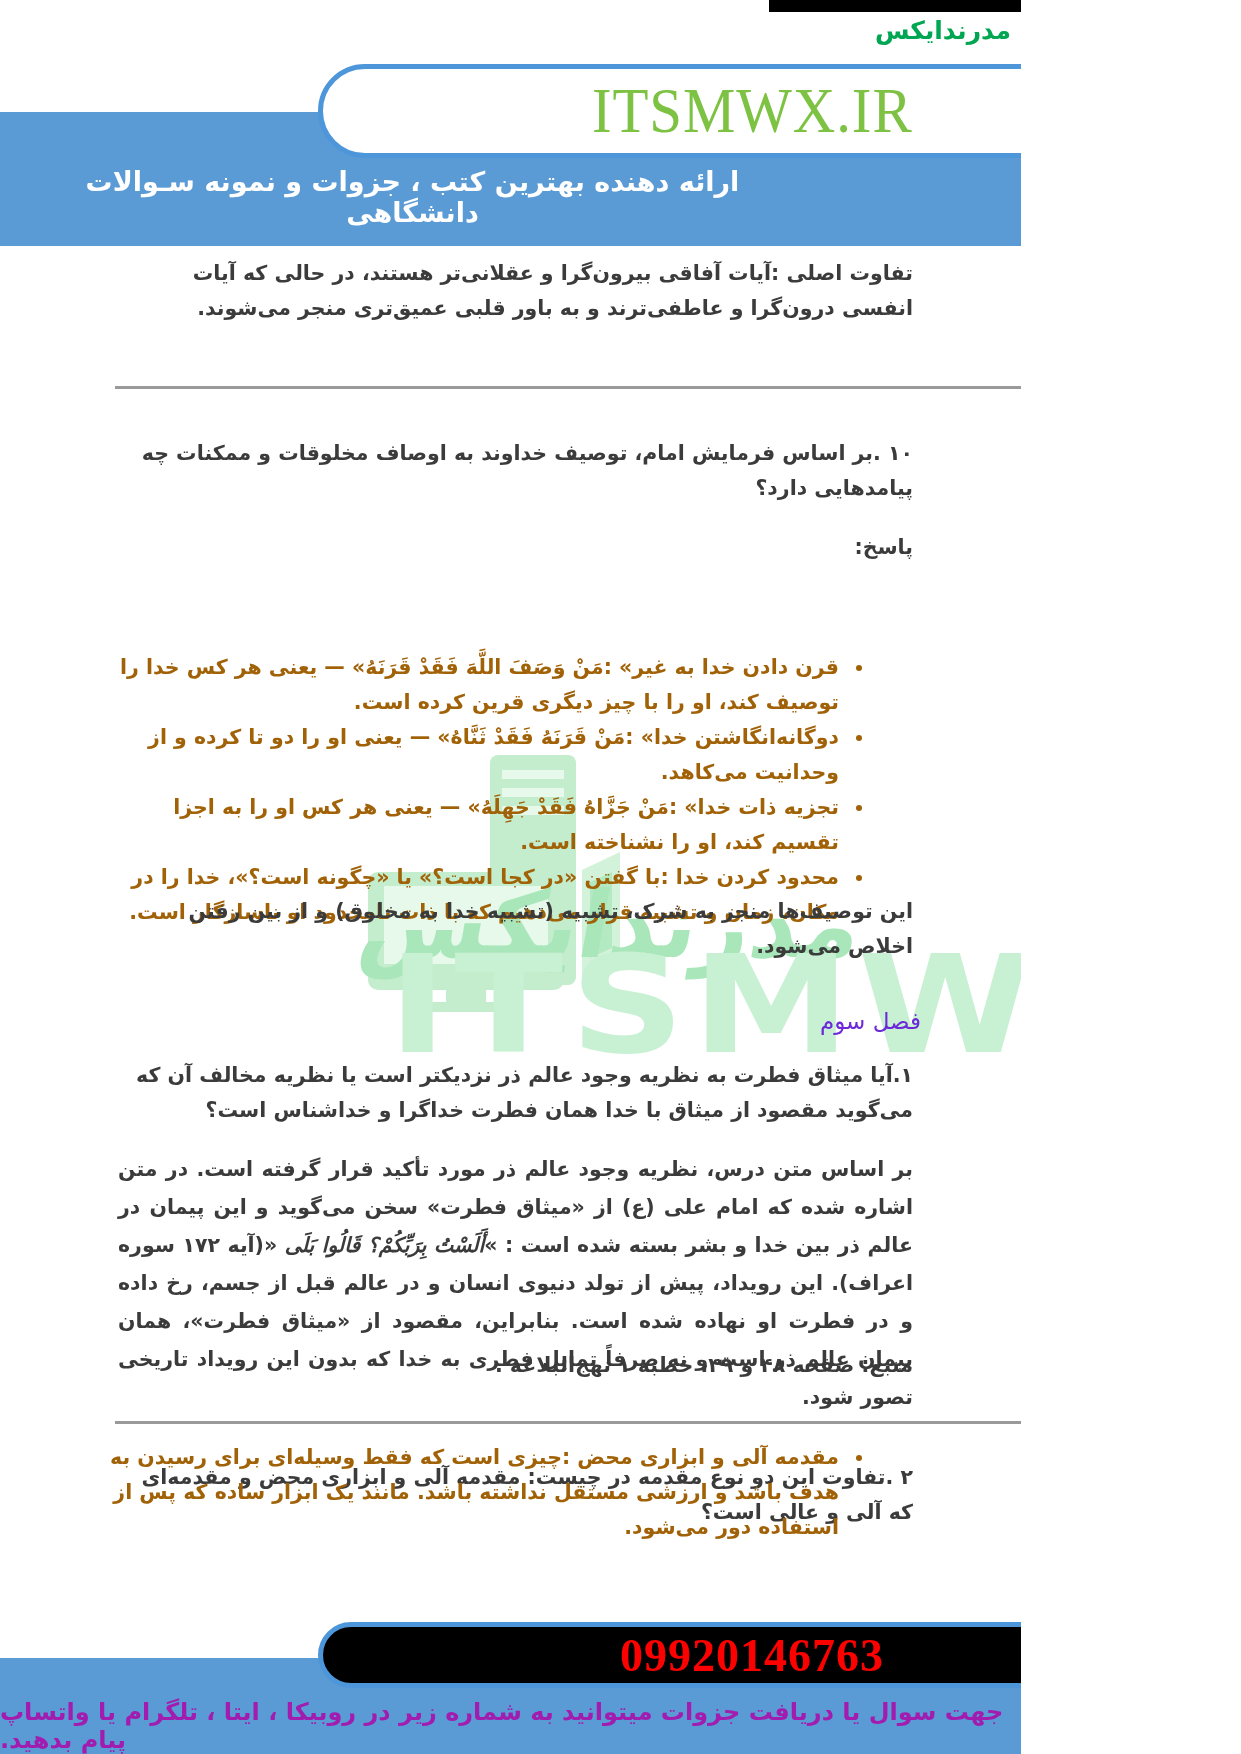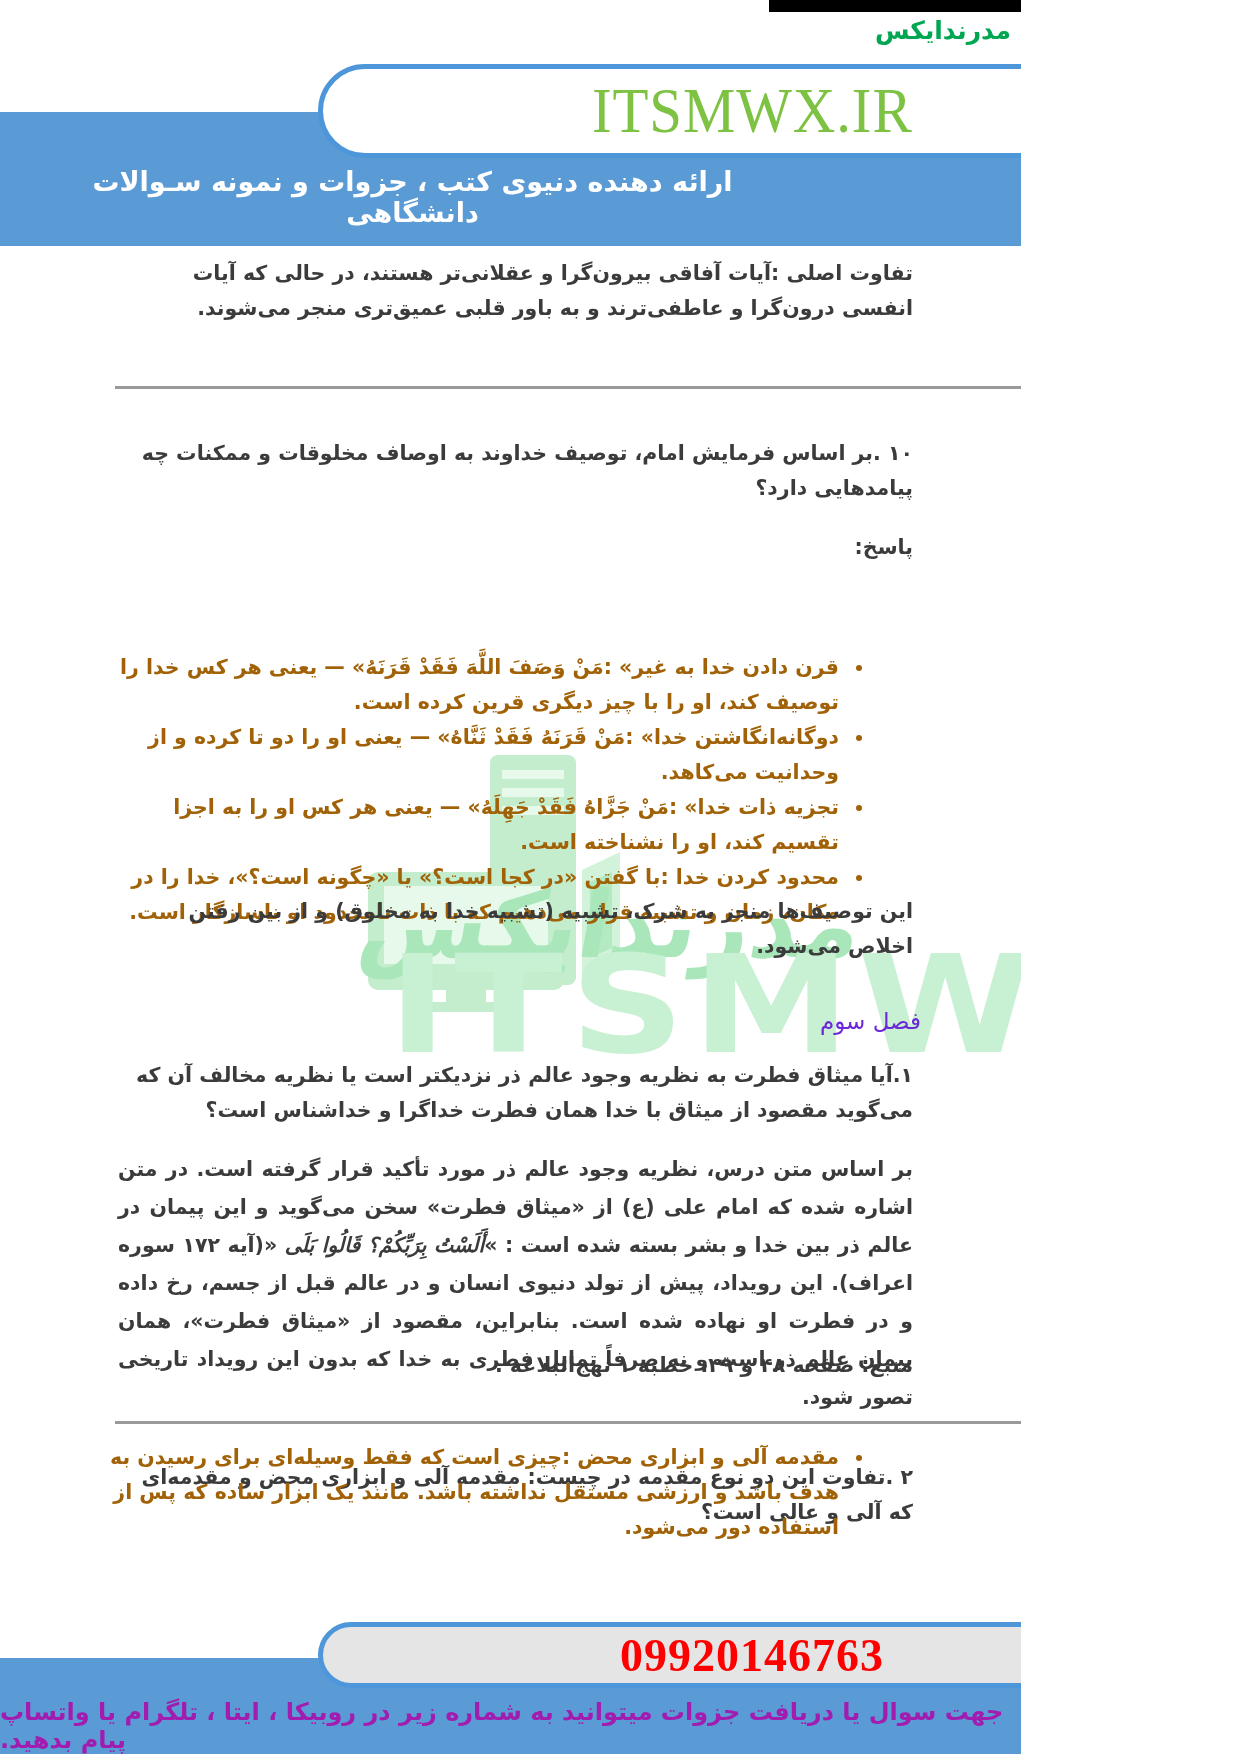--- a/index.html
+++ b/index.html
@@ -30,41 +30,41 @@
   .just{text-align:justify;}
   .divider{position:absolute;left:115px;height:3px;background:#9A9A9A;z-index:2;}
   .chapter{position:absolute;right:100px;direction:rtl;color:#6d28d9;font-size:23px;
            font-weight:normal;z-index:2;margin:0;}
   ul.blist{position:absolute;left:110px;right:100px;direction:rtl;margin:0;
            padding:0 78px 0 0;z-index:2;list-style:disc;}
   ul.blist li{color:#a16207;font-weight:bold;font-size:20.5px;line-height:35px;
               text-align:right;padding-right:4px;}
   .arabic-quote{font-style:italic;}
   
-  .phone-pill{position:absolute;top:1622px;left:318px;width:868px;height:66px;background:#e5e5e5;
+  .phone-pill{position:absolute;top:1622px;left:318px;width:868px;height:66px;background:#000000;
               border:5px solid #4E96DA;border-radius:36px;display:flex;align-items:center;
               justify-content:center;z-index:3;box-sizing:border-box;}
   .phone-pill .phone{font-family:"Liberation Serif",serif;font-size:46px;color:#FF0000;
                      font-weight:bold;letter-spacing:1px;}
   .footer-band{position:absolute;top:1658px;left:0;width:100%;height:96px;background:#5B9BD5;z-index:1;}
   .footer-note{position:absolute;top:1698px;left:0;width:100%;text-align:left;color:#a21caf;
                font-size:24px;font-weight:bold;direction:rtl;z-index:3;}
 </style>
 </head>
 <body>
 
 <div class="page">
 
   <div class="top-black-bar"></div>
   <div class="brand-top">مدرندایکس</div>
   <div class="header-band"></div>
   <div class="site-pill">
     <span class="site">ITSMWX.IR</span>
   </div>
-  <div class="tagline">ارائه دهنده دنیوی کتب ، جزوات و نمونه سـوالات دانشگاهی</div>
+  <div class="tagline">ارائه دهنده بهترین کتب ، جزوات و نمونه سـوالات دانشگاهی</div>
 
   <div class="wm wm-computer">
     <svg width="290" height="260" viewBox="0 0 290 260">
       <g fill="#C3EDCD">
         <rect x="122" y="3" width="86" height="230" rx="8"></rect>
         <rect x="134" y="18" width="62" height="9" fill="#E6F9EA"></rect>
         <rect x="134" y="36" width="62" height="9" fill="#E6F9EA"></rect>
         <rect x="134" y="54" width="62" height="9" fill="#E6F9EA"></rect>
         <rect x="0" y="120" width="196" height="118" rx="10"></rect>
         <rect x="16" y="134" width="164" height="78" fill="#E6F9EA"></rect>

